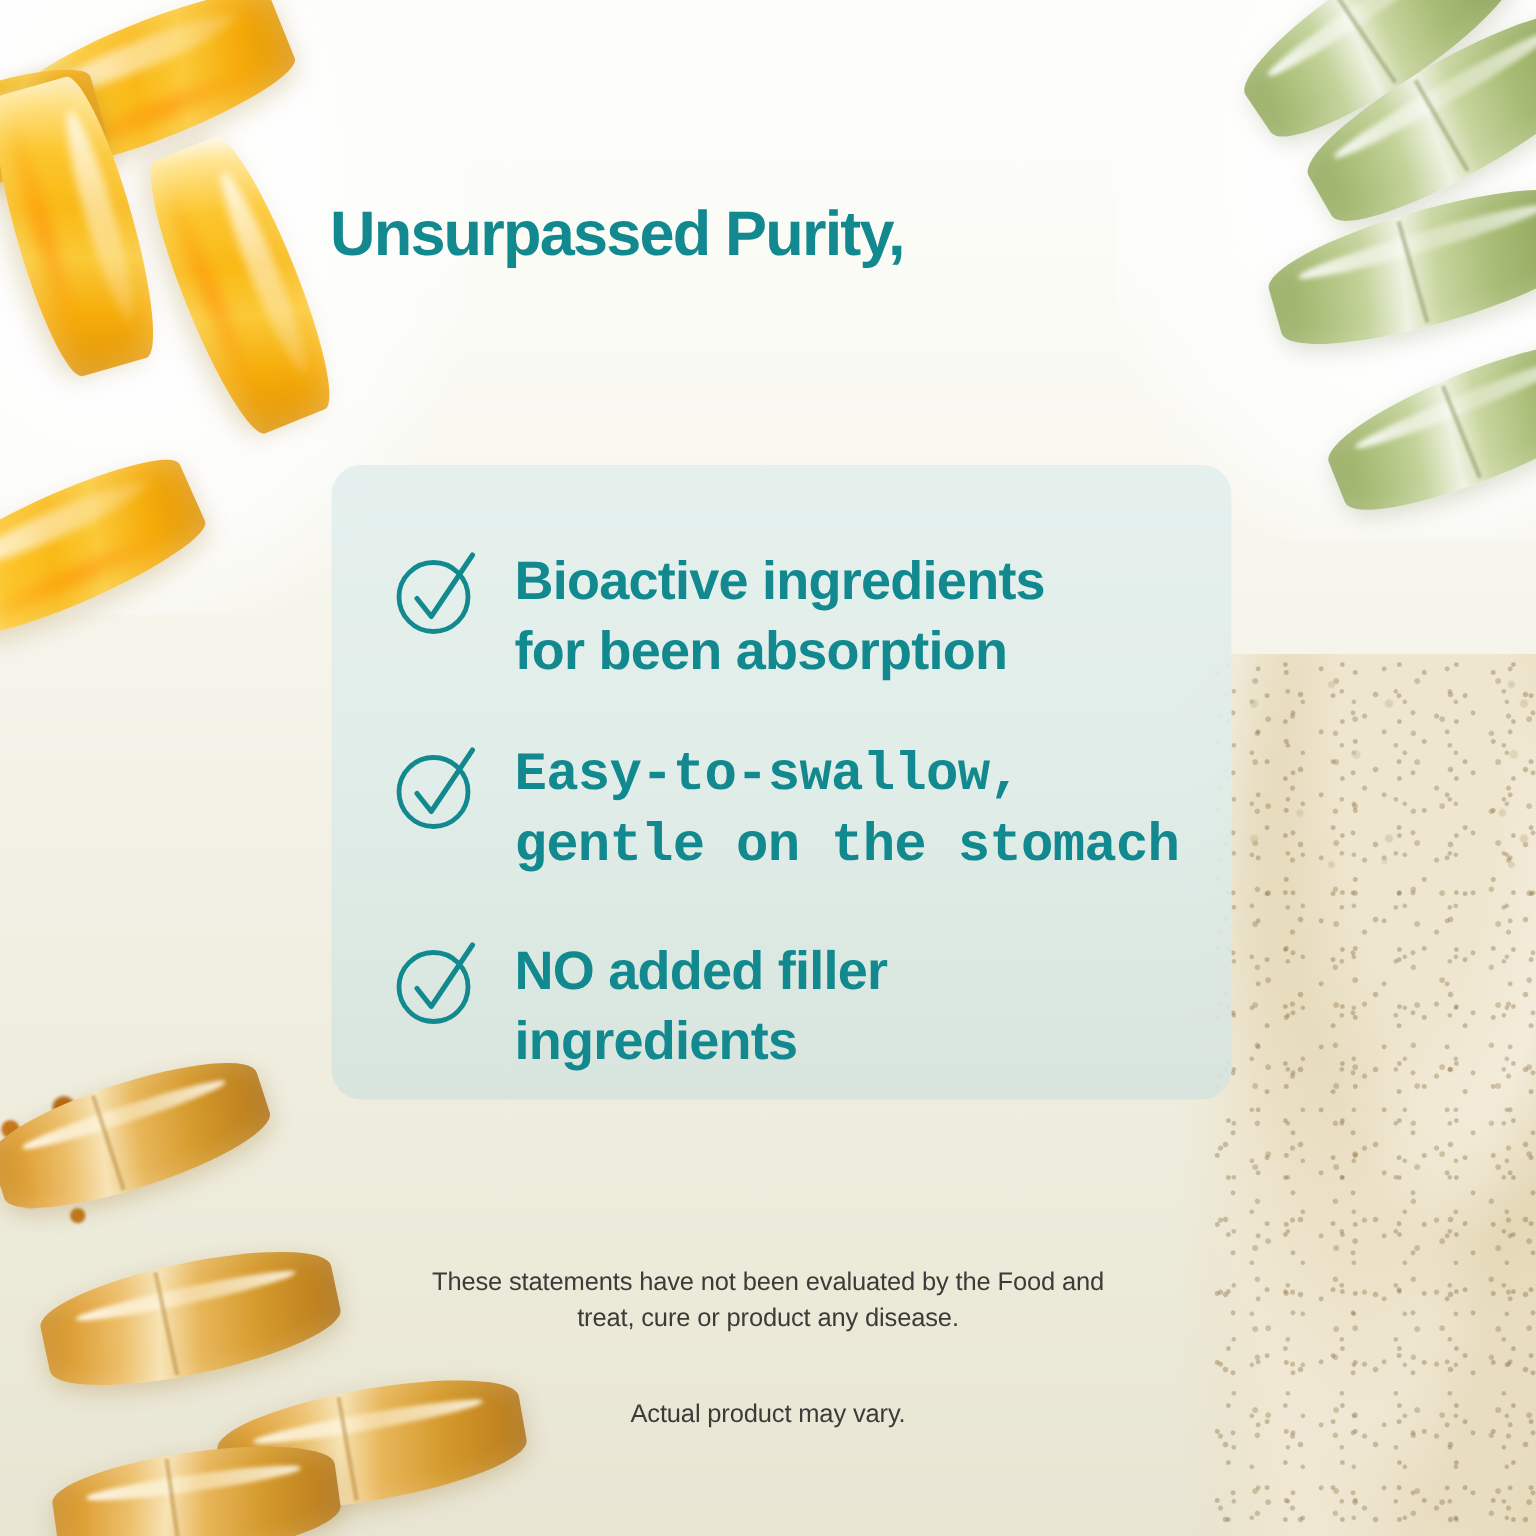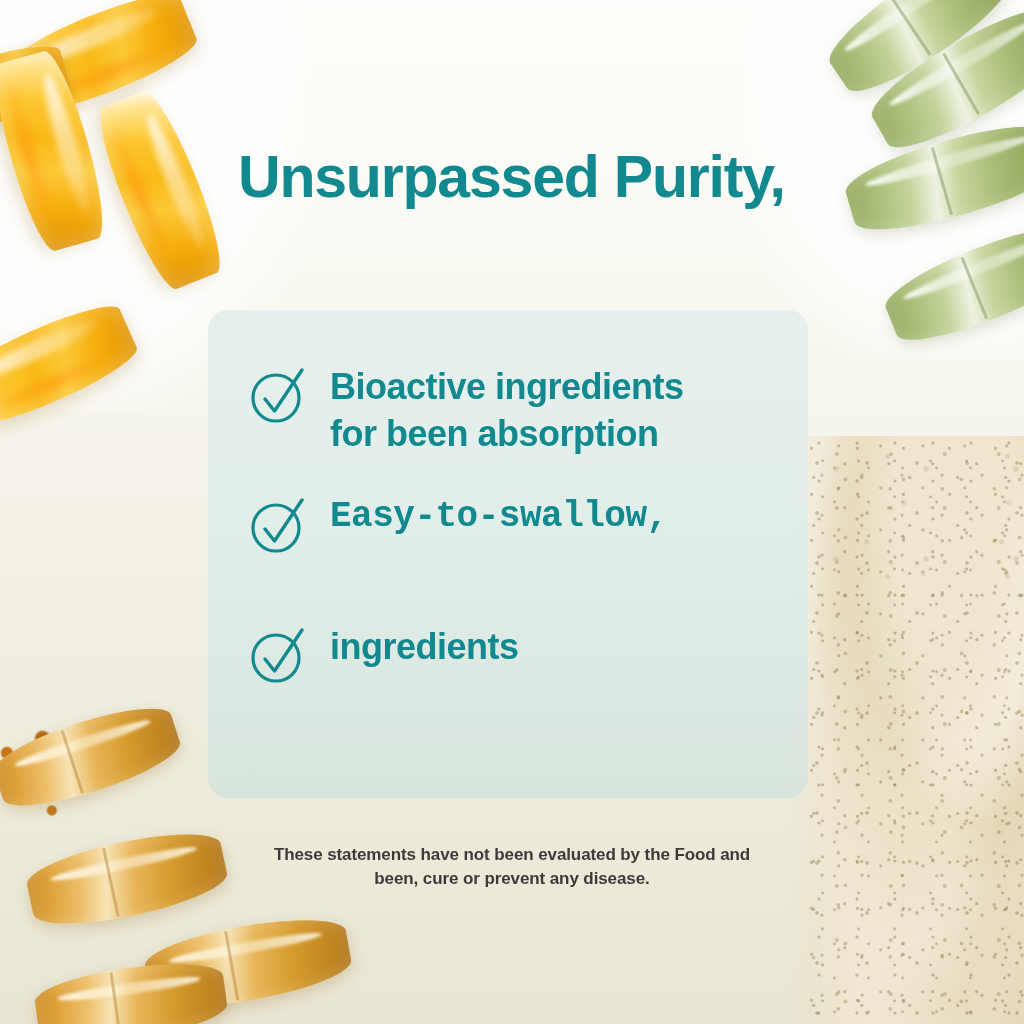--- a/index.html
+++ b/index.html
@@ -195,38 +195,38 @@
       radial-gradient(circle at 58% 12%, rgba(198,182,148,0.48) 0 1.6px, rgba(0,0,0,0) 3px),
       radial-gradient(circle at 82% 58%, rgba(210,196,162,0.50) 0 2.2px, rgba(0,0,0,0) 3.6px),
       radial-gradient(circle at 36% 74%, rgba(200,185,150,0.45) 0 1.8px, rgba(0,0,0,0) 3.2px),
       radial-gradient(circle at 70% 88%, rgba(206,192,158,0.42) 0 1.5px, rgba(0,0,0,0) 2.8px);
     background-size: 90px 90px, 120px 120px, 105px 105px, 135px 135px, 150px 150px;
   }
 
   
   #headline {
     position: absolute;
-    left: 238px;
+    left: 220px;
     top: 106px;
     width: 600px;
-    font-size: 59px;
+    font-size: 42px;
     font-weight: bold;
     line-height: 1.06;
     letter-spacing: -1.2px;
     color: #11898e;
   }
   #headline .hl-line { display: block; white-space: nowrap; }
 
   
   #benefits-panel {
     position: absolute;
-    left: 208px;
+    left: 221px;
     top: 310px;
     width: 600px;
-    height: 488px;
+    height: 423px;
     border-radius: 20px;
     background: linear-gradient(180deg,
       rgba(228,240,238,0.92) 0%,
       rgba(224,237,233,0.92) 45%,
       rgba(214,228,221,0.92) 100%);
   }
   .benefit-row {
     position: absolute;
     left: 40px;
     display: flex;
@@ -258,21 +258,21 @@
     position: absolute;
     left: 212px;
     top: 843px;
     width: 600px;
     text-align: center;
     font-size: 17px;
     line-height: 1.42;
     color: #3b3b39;
     letter-spacing: -0.1px;
   }
-  #disclaimer .dl { display: block; font-weight: bold; }
+  #disclaimer .dl { display: block; }
   #variance-note {
     position: absolute;
     left: 212px;
     top: 933px;
     width: 600px;
     text-align: center;
     font-size: 17px;
     color: #3b3b39;
     letter-spacing: -0.1px;
   }
@@ -323,34 +323,37 @@
       </div>
     </div>
 
     <div class="benefit-row r1">
       <svg class="check-icon" viewBox="0 0 62 62">
         <circle cx="28" cy="34" r="23" fill="none" stroke="#11898e" stroke-width="3.2"></circle>
         <path d="M17 35 L26.5 47 L54 6" fill="none" stroke="#11898e" stroke-width="3.4" stroke-linecap="round" stroke-linejoin="round"></path>
       </svg>
       <div class="benefit-text">
         <span class="bl">Easy-to-swallow,</span>
+        <span class="bl">gentle on the stomach</span>
       </div>
     </div>
 
     <div class="benefit-row r2">
       <svg class="check-icon" viewBox="0 0 62 62">
         <circle cx="28" cy="34" r="23" fill="none" stroke="#11898e" stroke-width="3.2"></circle>
         <path d="M17 35 L26.5 47 L54 6" fill="none" stroke="#11898e" stroke-width="3.4" stroke-linecap="round" stroke-linejoin="round"></path>
       </svg>
       <div class="benefit-text">
+        <span class="bl">NO added filler</span>
         <span class="bl">ingredients</span>
       </div>
     </div>
 
   </div>
 
   <div id="disclaimer">
     <span class="dl">These statements have not been evaluated by the Food and</span>
-    <span class="dl">been, cure or prevent any disease.</span>
+    <span class="dl">treat, cure or product any disease.</span>
   </div>
 
+  <div id="variance-note">Actual product may vary.</div>
 
 </div>
 
 </body></html>

